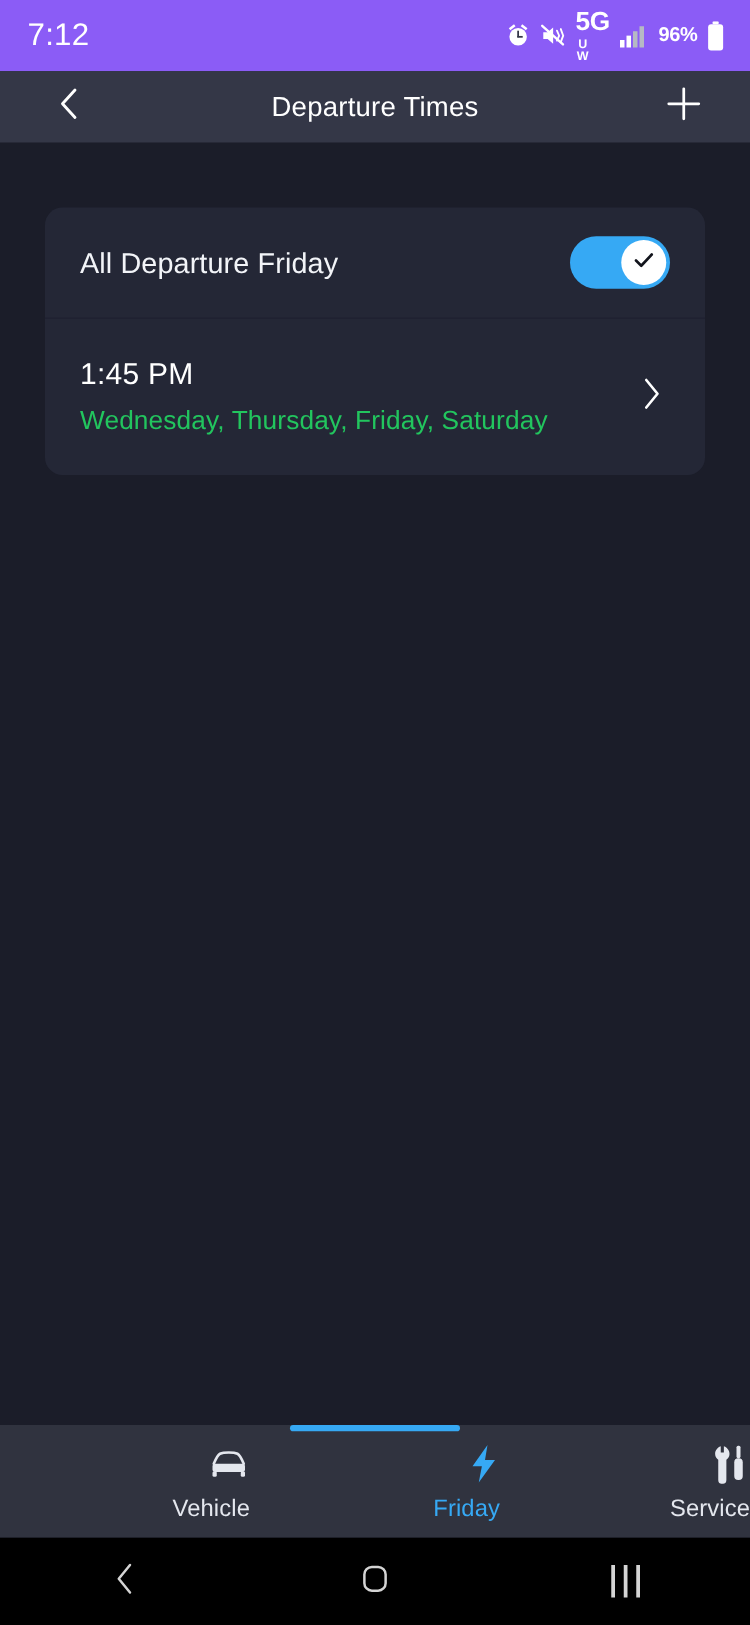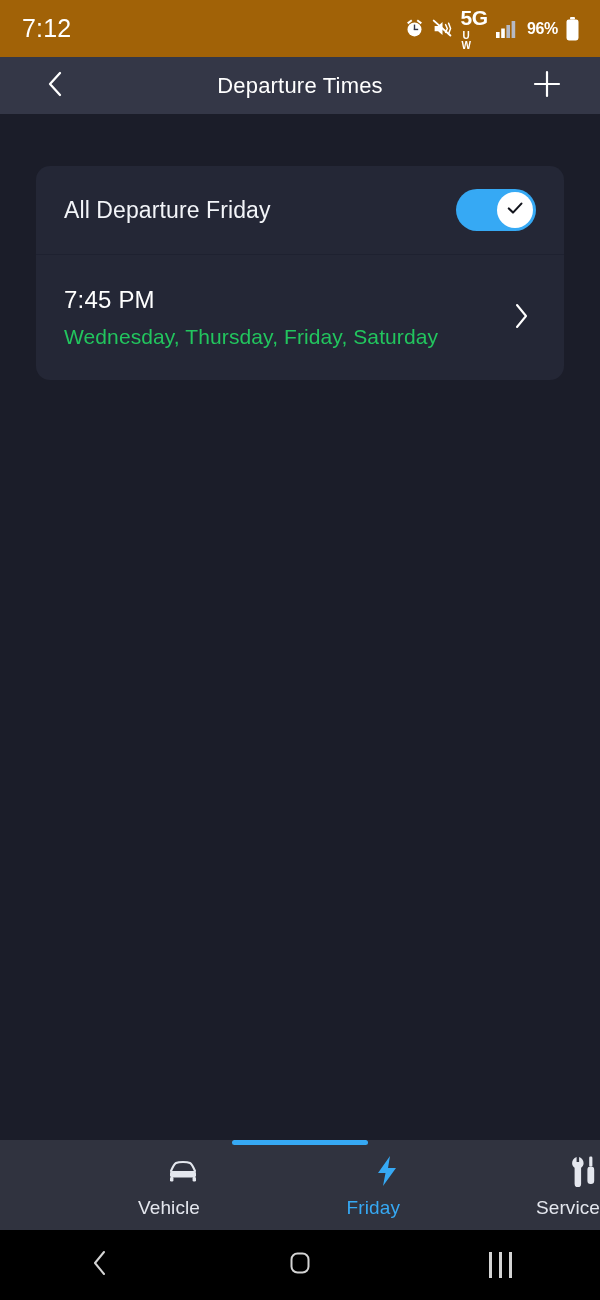--- a/index.html
+++ b/index.html
@@ -12,21 +12,21 @@
   #phone {
     position:relative;
     width:600px; height:1300px;
     background:#1b1d29;
     display:flex; flex-direction:column;
   }
 
   
   .statusbar {
     height:57px; flex:0 0 57px;
-    background:#a16207;
+    background:#8b5cf6;
     display:flex; align-items:center;
     padding:0 20px 0 22px;
     color:#ffffff;
   }
   .status-clock {
     font-size:25px; letter-spacing:.2px;
     color:#ffffff;
   }
   .status-right {
     margin-left:auto;
@@ -265,21 +265,21 @@
               </svg>
             </span>
           </div>
         </div>
       </div>
 
       <div class="row-divider"></div>
 
       <div class="row row-time">
         <div class="time-texts">
-          <div class="time-main">7:45 PM</div>
+          <div class="time-main">1:45 PM</div>
           <div class="time-days">Wednesday, Thursday, Friday, Saturday</div>
         </div>
         <div class="row-chevron">
           <span>
             <svg width="20" height="28" viewBox="0 0 20 28">
               <path d="M6 3 L15 14 L6 25" stroke="#ffffff" stroke-width="2.1" fill="none" stroke-linecap="round" stroke-linejoin="round"></path>
             </svg>
           </span>
         </div>
       </div>

